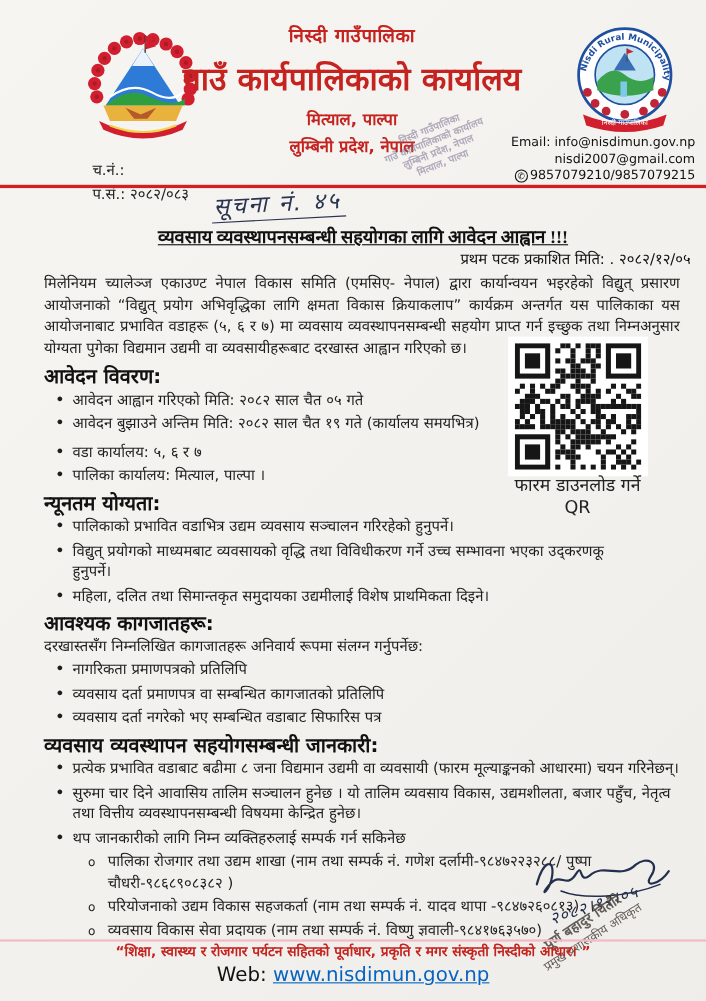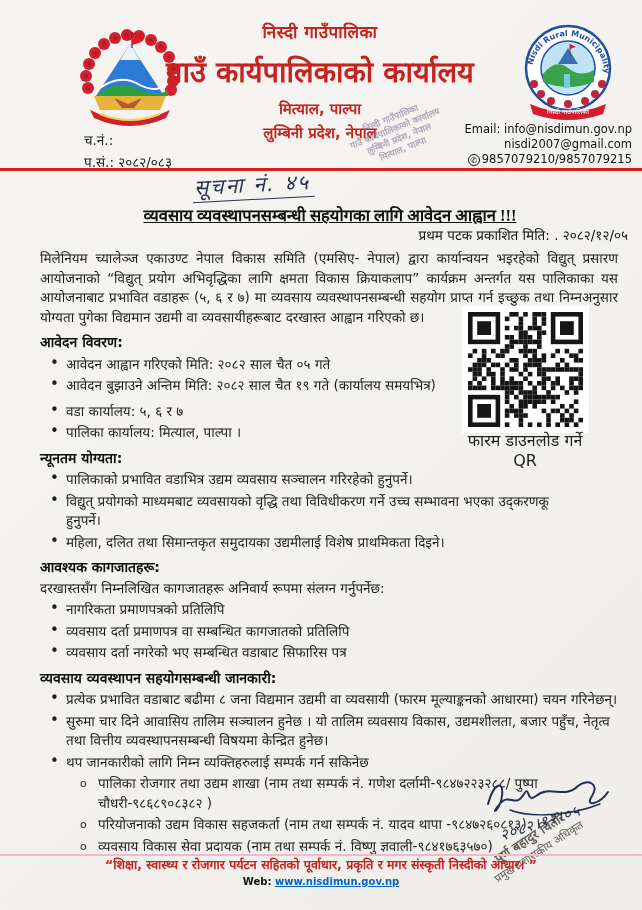--- a/index.html
+++ b/index.html
@@ -11,21 +11,21 @@
     overflow:hidden; color:#2b2b2b;
   }
   
   .emblem-left { position:absolute; left:76px; top:26px; width:108px; height:108px; }
   .seal-right  { position:absolute; left:518px; top:22px; width:100px; height:100px; }
   .head-center { position:absolute; left:120px; top:20px; width:400px; text-align:center; color:#c4231f; }
   .head-muni   { font-size:17px; font-weight:bold; letter-spacing:.5px; }
   .head-office { font-size:29px; font-weight:bold; margin-top:8px; }
   .head-addr1  { font-size:15px; font-weight:bold; margin-top:8px; }
   .head-addr2  { font-size:15px; font-weight:bold; margin-top:4px; }
-  .refs { position:absolute; left:84px; top:129px; font-size:13.5px; color:#222; line-height:22px; }
+  .refs { position:absolute; left:84px; top:144px; font-size:13.5px; color:#222; line-height:22px; }
   .contact { position:absolute; right:10px; top:122px; font-size:11.5px; text-align:right; color:#111; line-height:15px; }
   .phone-icon { display:inline-block; border:1.3px solid #111; border-radius:50%; width:12px; height:12px; font-size:8px; line-height:11px; text-align:center; margin-right:2px; }
   .red-line { position:absolute; left:0; top:168px; width:642px; height:2.5px; background:#d21f1f; }
   
   .office-stamp {
     position:absolute; left:322px; top:112px; width:150px; text-align:center;
     transform:rotate(-22deg); color:#7b6e91; opacity:.55; font-size:9px; line-height:11px; font-weight:bold;
   }
   
   .hand-no {
@@ -33,21 +33,21 @@
     transform:rotate(-3deg); font-style:italic; letter-spacing:2px;
     border-bottom:1.5px solid #2a3350; padding:0 4px 1px 2px;
   }
   .doc-title { position:absolute; left:0; top:203px; width:660px; text-align:center; font-size:16.5px; font-weight:bold; color:#111; }
   .doc-title span { text-decoration:underline;font-family:Liberation Serif, serif; }
   .published { position:absolute; right:14px; top:226px; font-size:13.5px; color:#111; }
   
   .bodyflow { position:absolute; left:40px; top:249px; width:578px; font-size:13.5px; line-height:19.5px; color:#1e1e1e; }
   .intro { text-align:justify; }
   .section { margin-top:6px; }
-  .sec-title { font-weight:bold; font-size:14px; color:#111; }
+  .sec-title { font-weight:bold; font-size:18px; color:#111; }
   .sec-note { margin-top:1px; }
   ul.b { list-style:none; }
   ul.b li { position:relative; padding-left:26px; margin-top:2px; }
   ul.b li::before { content:"•"; position:absolute; left:10px; top:-1px; font-size:15px; }
   ul.sub { list-style:none; margin-top:2px; }
   ul.sub li { position:relative; padding-left:58px; margin-top:2px; }
   ul.sub li::before { content:"o"; position:absolute; left:40px; top:0; font-size:11px; }
   .narrow { width:420px; }
   .w520 { width:545px; }
   
@@ -56,21 +56,21 @@
   .qr-cap { margin-top:2px; font-size:16px; color:#222; }
   
   .sig-block { position:absolute; left:480px; top:770px; width:170px; }
   .sig-date { position:absolute; left:18px; top:42px; font-size:15px; color:#23304d; transform:rotate(-18deg); font-style:italic; letter-spacing:1px; }
   .name-stamp { position:absolute; left:2px; top:58px; transform:rotate(-33deg); color:#4a4440; opacity:.85; text-align:center; }
   .name-stamp .n1 { font-size:12.5px; font-weight:bold; }
   .name-stamp .n2 { font-size:11px; }
   
   .footer { position:absolute; left:0; top:854px; width:642px; text-align:center; border-top:2px solid #f3b9c4; padding-top:0; }
   .quote { color:#c4231f; font-size:12.5px; font-weight:bold; }
-  .webline { margin-top:3px; font-size:10px; color:#111; font-weight:bold; }
+  .webline { margin-top:3px; font-size:18px; color:#111; font-weight:normal; }
   .webline a { color:#0563c1; text-decoration:underline; cursor:pointer; }
 </style>
 </head>
 <body>
 
 <div class="page">
 
   <svg class="emblem-left" viewBox="0 0 108 108">
     <g>
       <g fill="#d11f2f">

